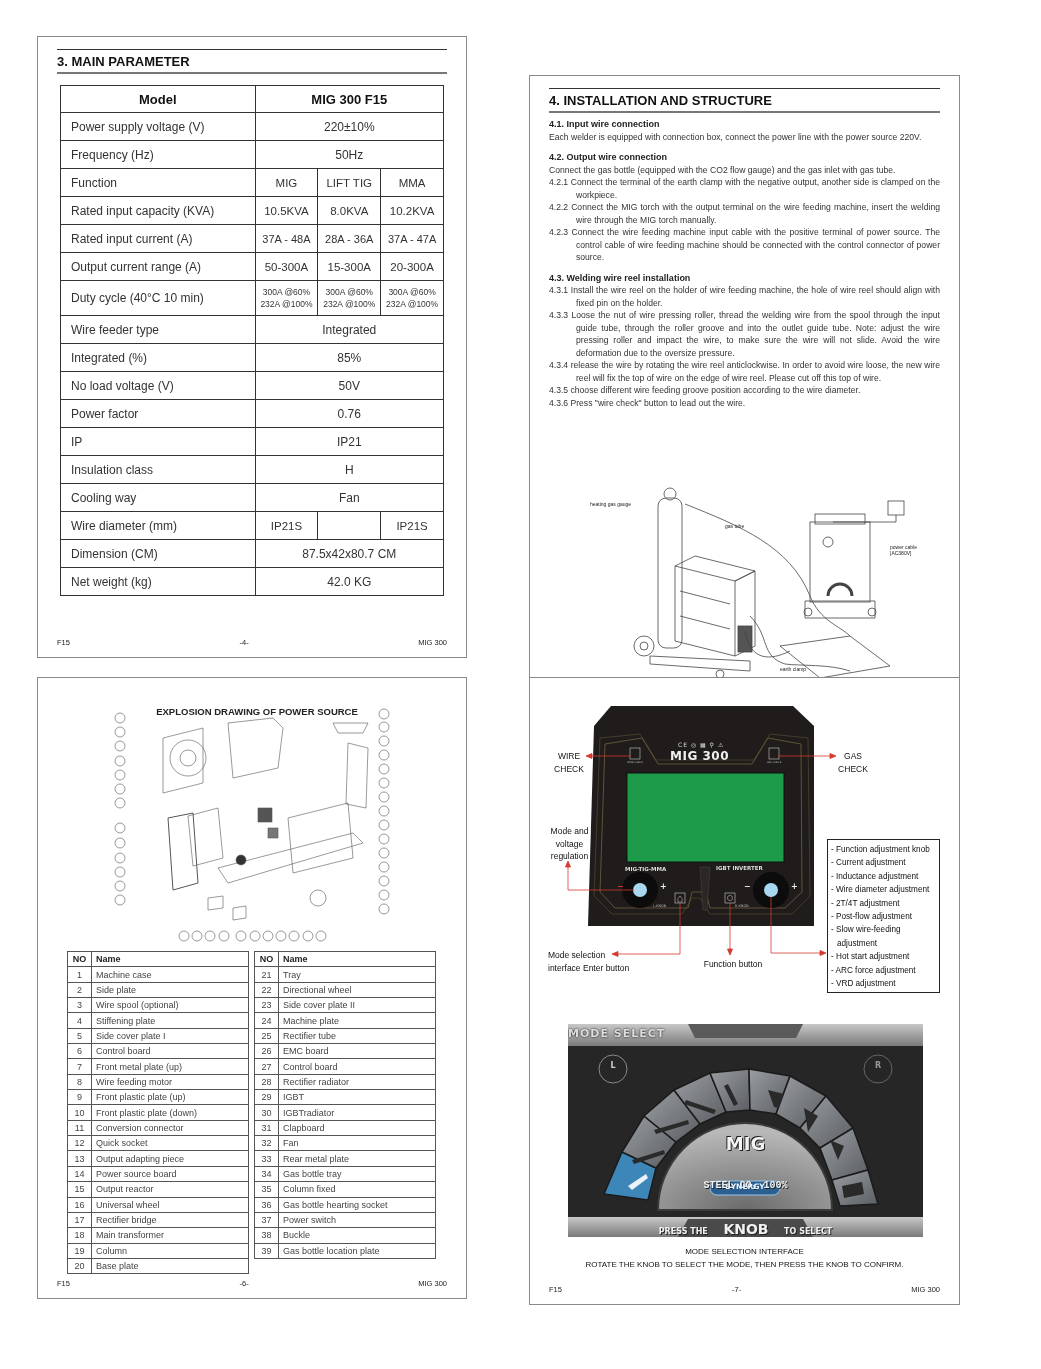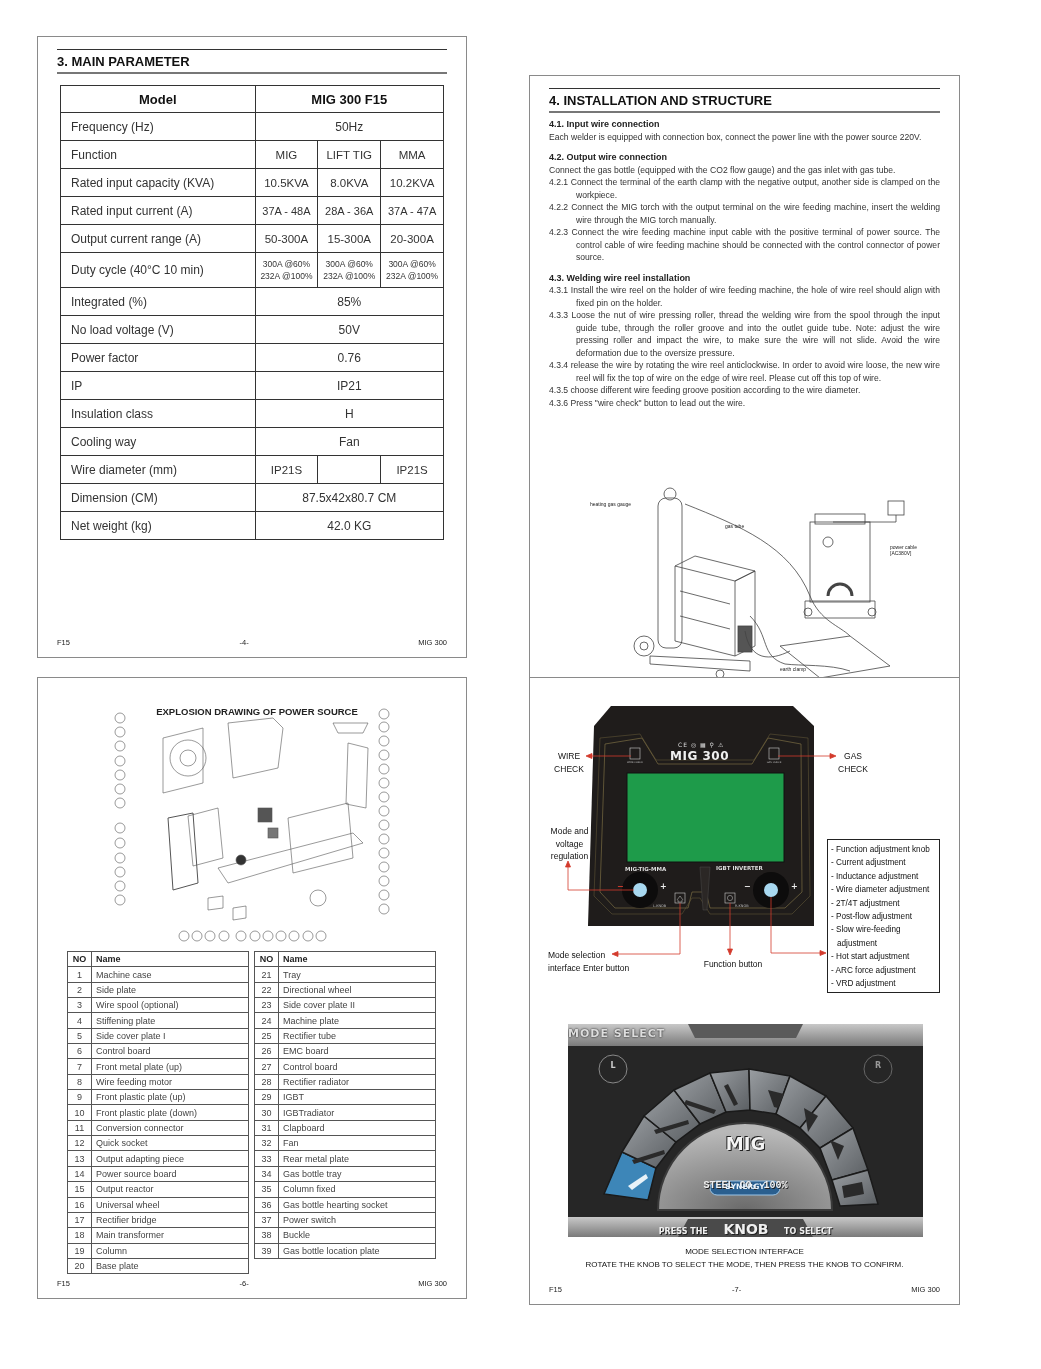--- a/index.html
+++ b/index.html
@@ -51,20 +51,24 @@
 
 <div class="page p1">
   <div class="sec-head">3. MAIN PARAMETER</div>
   <table class="ptable">
     <tbody>
         <tr class="hdr">
       <td class="lbl">Model</td>
       <td class="val" colspan="3">MIG 300 F15</td>
     </tr>
     <tr>
+          <td class="lbl">Power supply voltage (V)</td>
+          <td class="val" colspan="3">220±10%</td>
+        </tr>
+    <tr>
           <td class="lbl">Frequency (Hz)</td>
           <td class="val" colspan="3">50Hz</td>
         </tr>
     <tr>
           <td class="lbl">Function</td>
           <td class="sub">MIG</td>
           <td class="sub">LIFT TIG</td>
           <td class="sub">MMA</td>
         </tr>
     <tr>
@@ -93,20 +97,24 @@
           </td>
       <td class="sub duty">
             <div>300A @60%</div>
             <div>232A @100%</div>
           </td>
       <td class="sub duty">
             <div>300A @60%</div>
             <div>232A @100%</div>
           </td>
     </tr>
+    <tr>
+          <td class="lbl">Wire feeder type</td>
+          <td class="val" colspan="3">Integrated</td>
+        </tr>
     <tr>
           <td class="lbl">Integrated (%)</td>
           <td class="val" colspan="3">85%</td>
         </tr>
     <tr>
           <td class="lbl">No load voltage (V)</td>
           <td class="val" colspan="3">50V</td>
         </tr>
     <tr>
           <td class="lbl">Power factor</td>

